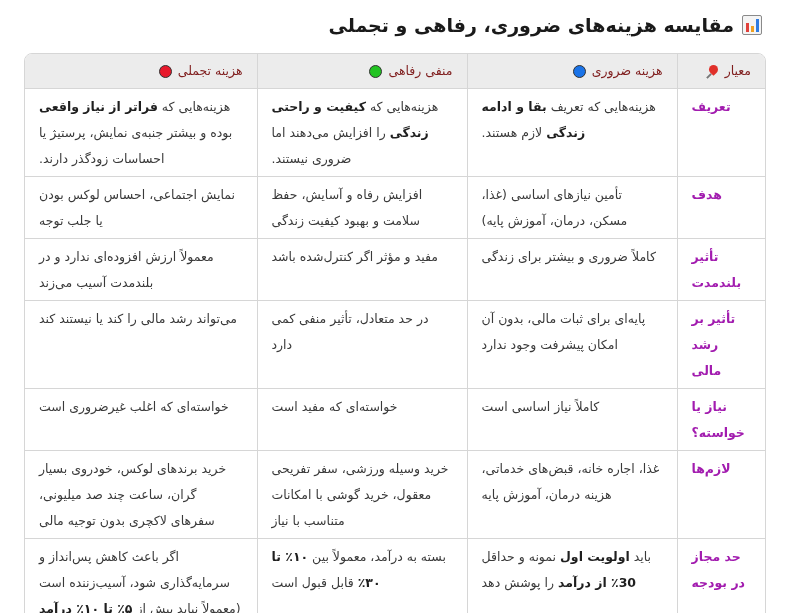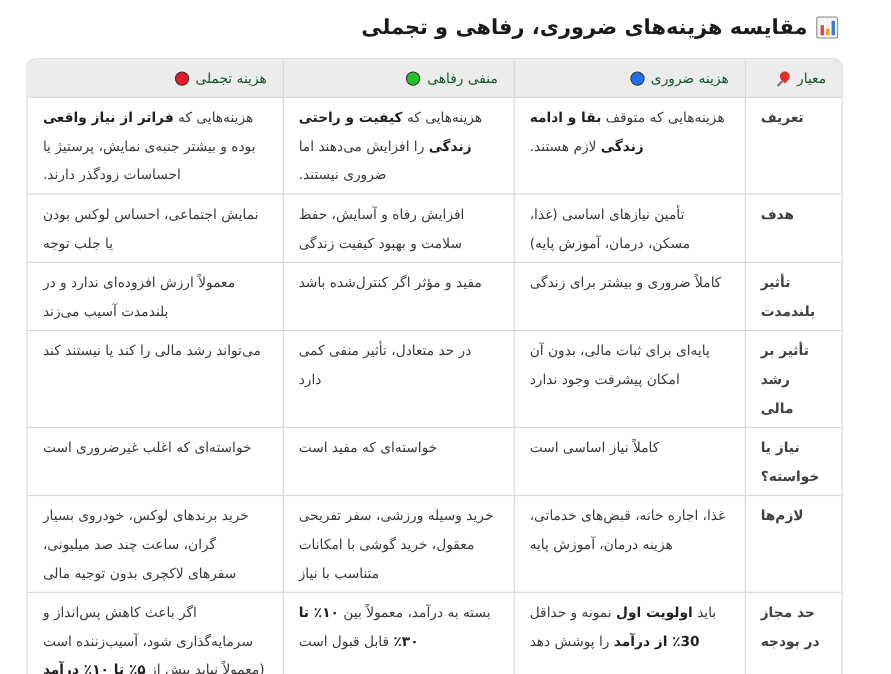--- a/index.html
+++ b/index.html
@@ -68,37 +68,37 @@
     line-height: 26px;
   }
   th {
     background: #ececec;
     font-weight: normal;
     text-align: right;
     padding: 4px 14px;
     height: 26px;
     border-left: 1px solid #d6d6d6;
     border-bottom: 1px solid #d6d6d6;
-    color: #14532d;
+    color: #7f1d1d;
     font-size: 12.5px;
   }
   th:last-child { border-left: none; }
   td {
     vertical-align: top;
     text-align: left;
     padding: 5px 14px 4px 14px;
     border-left: 1px solid #d6d6d6;
     border-bottom: 1px solid #d6d6d6;
     color: #3a3a3a;
   }
   td:last-child { border-left: none; }
   tr:last-child td { border-bottom: none; }
   td.crit {
     font-weight: bold;
-    color: #404040;
+    color: #a21caf;
   }
   col.c-crit { width: 88px; }
   col.c-ess { width: 210px; }
   col.c-wel { width: 210px; }
   col.c-lux { width: 232px; }
 
   .hcell {
     display: inline-flex;
     align-items: center;
     gap: 6px;
@@ -186,21 +186,21 @@
               <span>هزینه تجملی</span>
               <span class="dot" style="background:#e8192c"></span>
             </span>
           </th>
         </tr>
       </thead>
       <tbody>
 
         <tr>
           <td class="crit">تعریف</td>
-          <td><span>هزینه‌هایی که متوقف </span><b>بقا و ادامه زندگی</b><span> لازم هستند.</span></td>
+          <td><span>هزینه‌هایی که تعریف </span><b>بقا و ادامه زندگی</b><span> لازم هستند.</span></td>
           <td><span>هزینه‌هایی که </span><b>کیفیت و راحتی زندگی</b><span> را افزایش می‌دهند اما ضروری نیستند.</span></td>
           <td><span>هزینه‌هایی که </span><b>فراتر از نیاز واقعی</b><span> بوده و بیشتر جنبه‌ی نمایش، پرستیژ یا احساسات زودگذر دارند.</span></td>
         </tr>
 
         <tr>
           <td class="crit">هدف</td>
           <td>تأمین نیازهای اساسی (غذا، مسکن، درمان، آموزش پایه)</td>
           <td>افزایش رفاه و آسایش، حفظ سلامت و بهبود کیفیت زندگی</td>
           <td>نمایش اجتماعی، احساس لوکس بودن یا جلب توجه</td>
         </tr>

